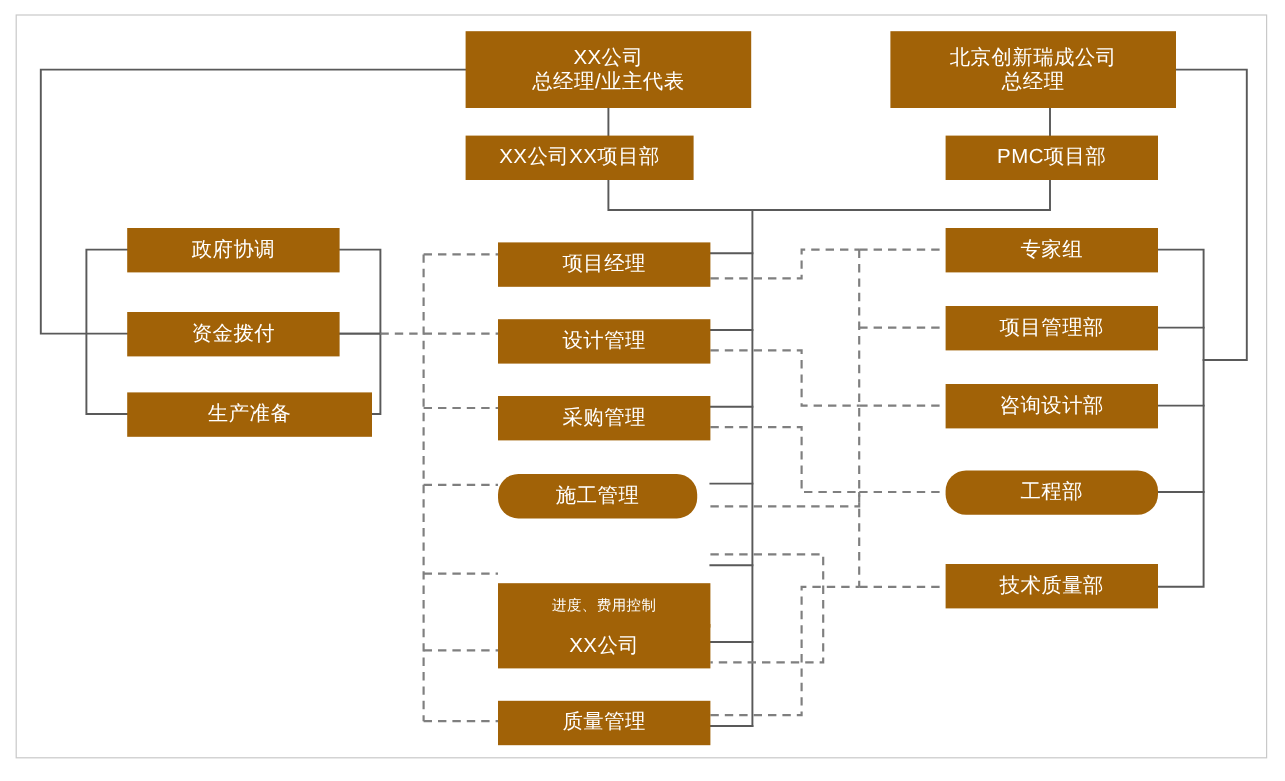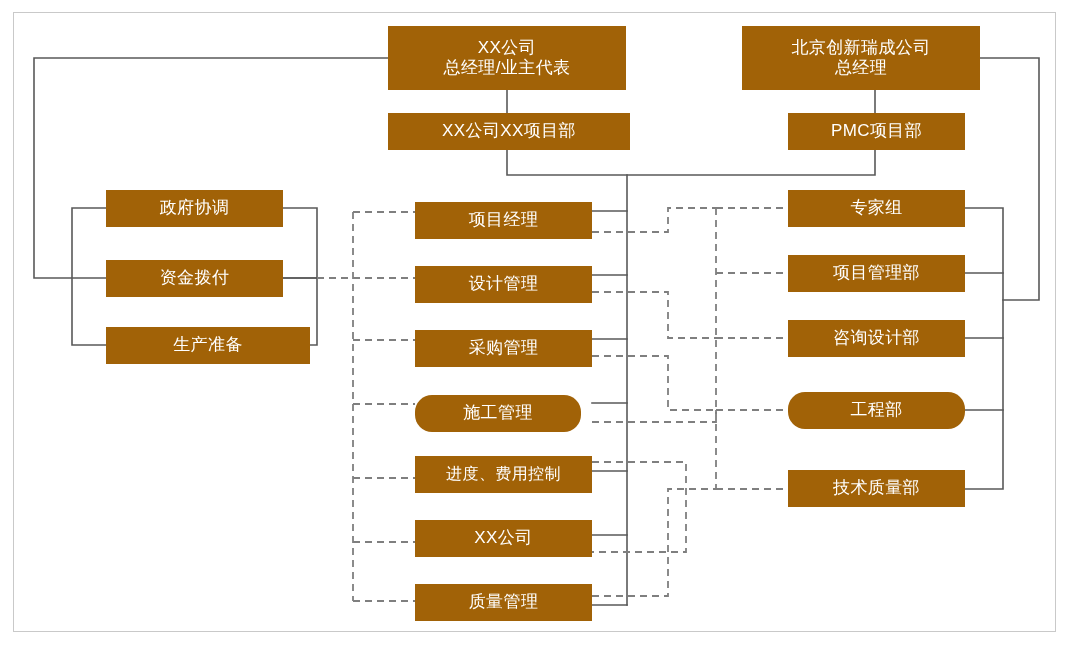--- a/index.html
+++ b/index.html
@@ -41,21 +41,21 @@
     align-items: center;
     justify-content: center;
     text-align: center;
     line-height: 1.18;
     font-size: 17px;
     letter-spacing: 0.4px;
     box-sizing: border-box;
     white-space: nowrap;
   }
   .node .ln { display: block; }
-  .node.small { font-size: 16px; }
+  .node.small { font-size: 12px; margin-top: 30px; }
 </style>
 </head>
 <body>
 
 <div id="root">
 
   <div id="frame"></div>
 
   <svg class="wires" viewBox="0 0 1071 651" xmlns="http://www.w3.org/2000/svg">
     <g fill="none" stroke="#595959" stroke-width="1.6" stroke-linecap="square">
@@ -128,21 +128,21 @@
   <div class="node" style="left:388px;top:26px;width:238px;height:64px;">
     <span class="ln">XX公司</span>
     <span class="ln">总经理/业主代表</span>
   </div>
 
   <div class="node" style="left:742px;top:26px;width:238px;height:64px;">
     <span class="ln">北京创新瑞成公司</span>
     <span class="ln">总经理</span>
   </div>
 
-  <div class="node" style="left:388px;top:113px;width:242px;height:37px;">
+  <div class="node" style="left:388px;top:113px;width:190px;height:37px;">
     <span class="ln">XX公司XX项目部</span>
   </div>
 
   <div class="node" style="left:788px;top:113px;width:177px;height:37px;">
     <span class="ln">PMC项目部</span>
   </div>
 
   <div class="node" style="left:106px;top:190px;width:177px;height:37px;">
     <span class="ln">政府协调</span>
   </div>

